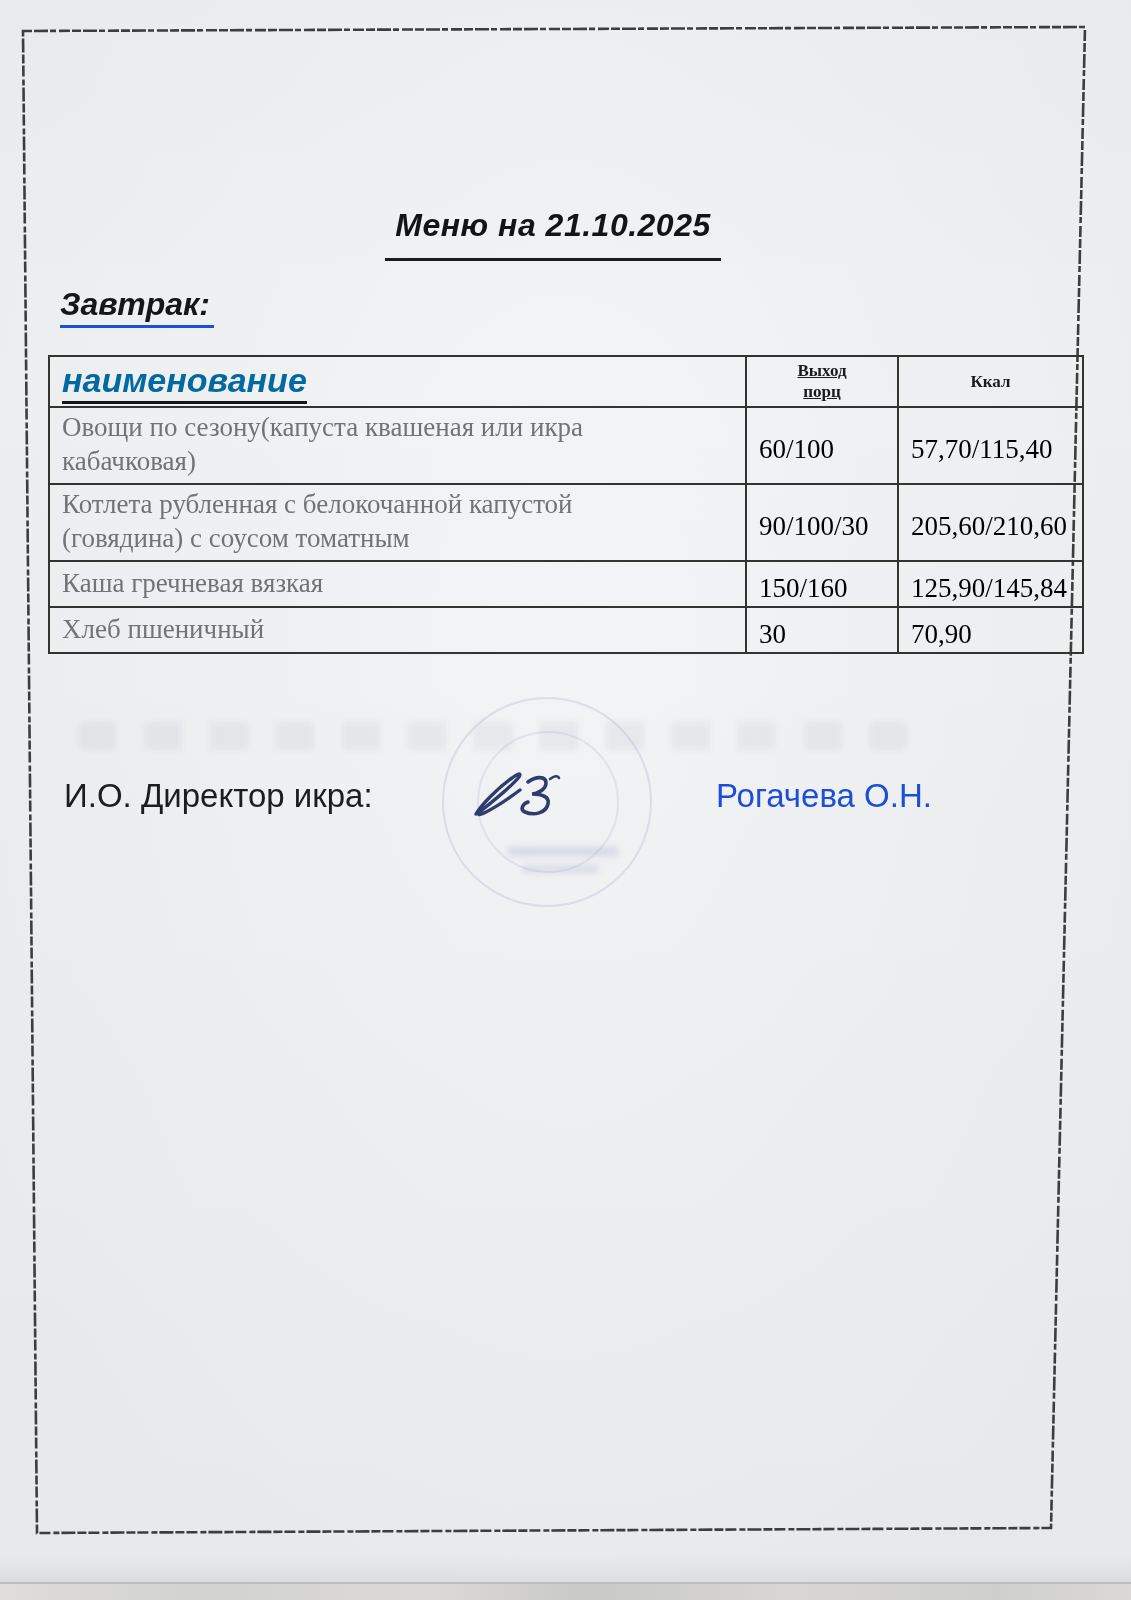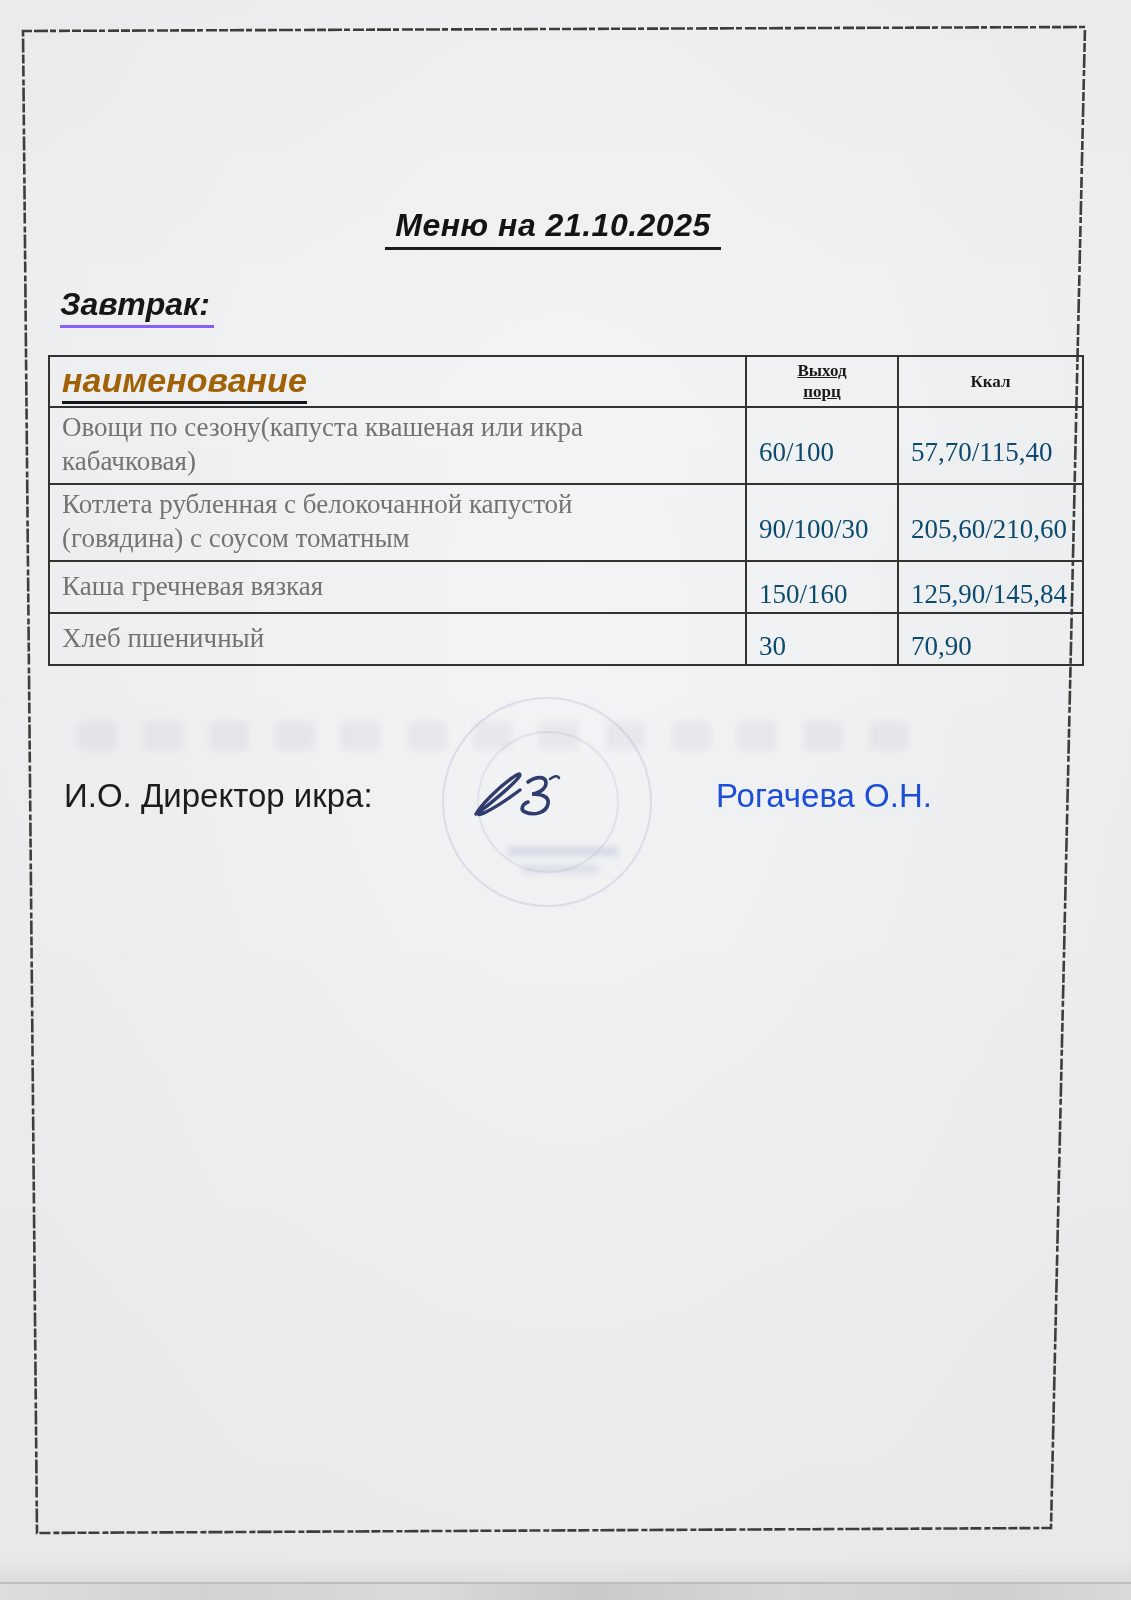--- a/index.html
+++ b/index.html
@@ -18,55 +18,55 @@
   }
   .page-border-svg { position:absolute; left:0; top:0; pointer-events:none; }
 
   .doc-title {
     position:absolute; top:207px; left:0; width:1106px; text-align:center;
   }
   .doc-title span {
     display:inline-block;
     font:italic bold 32px/1.15 "Liberation Sans", sans-serif;
     letter-spacing:0.5px; color:#141414;
-    border-bottom:3px solid #1c1c1c; padding:0 10px 3px 10px;
+    border-bottom:3px solid #1c1c1c; padding:0 10px 14px 10px;
   }
   .section-heading {
     position:absolute; top:287px; left:60px;
   }
   .section-heading span {
     display:inline-block;
     font:italic bold 32px/1.1 "Liberation Sans", sans-serif;
     color:#161616;
-    border-bottom:3px solid #8b5cf6; padding:0 4px 3px 0;
+    border-bottom:3px solid #1d4ed8; padding:0 4px 3px 0;
   }
 
   table.menu-table {
     position:absolute; left:48px; top:355px; width:1000px;
     border-collapse:collapse; table-layout:fixed;
   }
   .menu-table td {
     border:2px solid #33342f;
     vertical-align:middle;
     overflow:hidden;
   }
   .col-name   { width:675px; }
   .col-por    { width:146px;text-decoration:underline; }
   .col-kcal   { width:179px; }
 
-  .th-name { font:italic bold 34px/1 "Liberation Sans", sans-serif; color:#a16207;
+  .th-name { font:italic bold 34px/1 "Liberation Sans", sans-serif; color:#0369a1;
              padding:2px 8px 4px 12px; vertical-align:bottom; }
   .th-name span { border-bottom:3px solid #161616; padding-bottom:2px; }
   .th-small { font:bold 17px/1.25 "Liberation Serif","DejaVu Serif", serif;
               text-align:center; color:#1a1a1a; padding:3px 2px; vertical-align:top; }
 
   .td-name { font:27px/1.28 "Liberation Serif","DejaVu Serif", serif;
              color:#737373; padding:2px 110px 4px 12px; }
   .td-num  { font:27px/1.2 "Liberation Serif","DejaVu Serif", serif;
-             color:#0c4a6e; padding:16px 4px 2px 12px; }
+             color:#000000; padding:10px 4px 2px 12px; }
 
   .ghost-smudge {
     position:absolute; left:78px; top:722px; width:830px; height:28px;
     background:repeating-linear-gradient(90deg,
       rgba(135,145,170,0.10) 0 38px, rgba(135,145,170,0.0) 38px 66px);
     filter:blur(3px); border-radius:6px;
   }
 
   .sig-label { position:absolute; left:64px; top:776px;
     font:33px/1.2 "Liberation Sans", sans-serif; color:#1d1d1d; }

